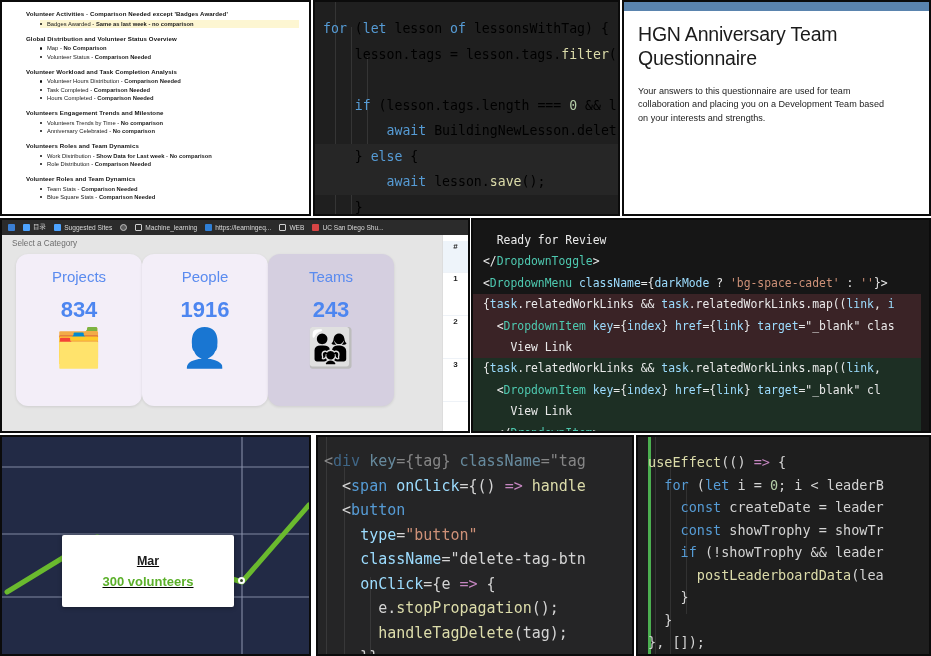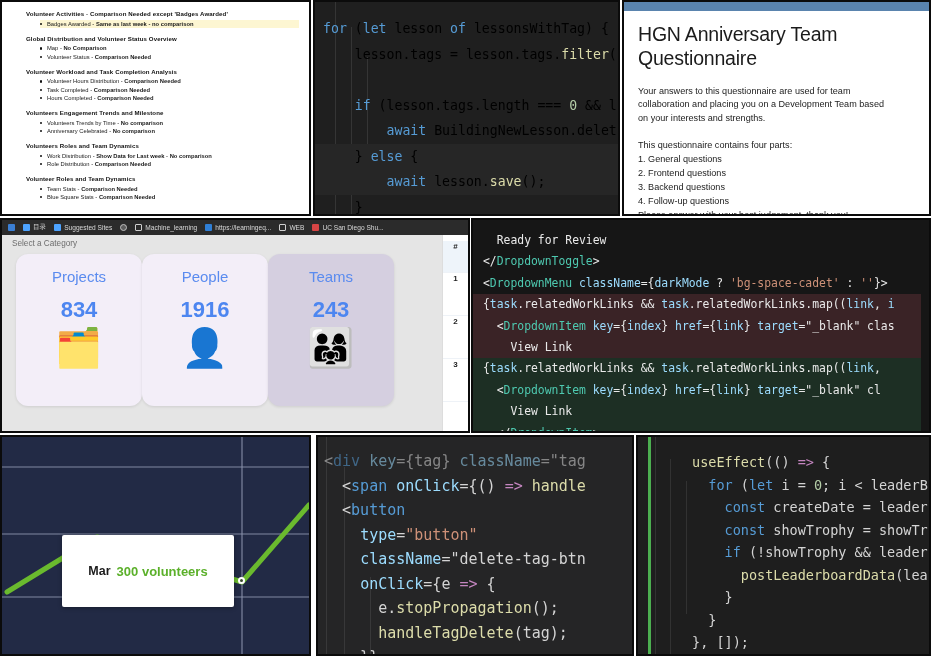--- a/index.html
+++ b/index.html
@@ -147,22 +147,23 @@
   .tk-tag { color: #4ec9b0; }
   .tk-attr { color: #9cdcfe; }
   .tk-white { color: #eaeaea; }
 
   
   #panel-chart { left: 0; top: 435px; width: 311px; height: 221px; background:#222a45; }
   .chart-plot { position: absolute; inset: 0; background: #222a45; }
   .chart-tip {
     position: absolute; background: #fff; border-radius: 2px;
     box-shadow: 0 1px 4px rgba(0,0,0,.35);
-    display:flex; flex-direction:row; align-items:center; justify-content:center;
+    display:flex; flex-direction:column; align-items:center; justify-content:center;
     gap: 6px;
+    text-decoration: underline;
   }
   .tip-label { font-size: 12.5px; font-weight: bold; color: #1c1c1c; }
   .tip-value { font-size: 13px; font-weight: bold; color: #5bb02a; }
   .tip-dot {
     position:absolute; width: 7px; height: 7px; border-radius: 50%;
     background: #3a4a2f; border: 2px solid #fff;
   }
 
   
   #panel-code-tag { left: 316px; top: 435px; width: 318px; height: 221px; background: #252526; }
@@ -172,21 +173,21 @@
   }
   #panel-code-tag .ln { padding-left: 6px; height: 24.5px; }
   .cut-top { opacity: .55; }
 
   
   #panel-code-effect { left: 636px; top: 435px; width: 295px; height: 221px; background: #1e1e1e; }
   #panel-code-effect .codewrap {
     position:absolute; left:0; right:0; top:14px;
     font-size: 13.5px; line-height: 22.5px;
   }
-  #panel-code-effect .ln { padding-left: 22px; height: 22.5px; margin-left: 32px; }
+  #panel-code-effect .ln { padding-left: 10px; height: 22.5px; }
   .change-bar {
     position: absolute; left: 10px; top: 0; bottom: 0; width: 3px; background: #4caf50;
   }
   .indent-guide { position:absolute; top:0; bottom:0; width:1px; background:rgba(255,255,255,.09); }
 </style>
 </head>
 <body>
 
 <div class="collage">
 
@@ -246,30 +247,20 @@
   </div>
 
   <div class="panel" id="panel-doc">
     <div class="doc-topbar"></div>
     <div class="doc-body">
       <div class="doc-title">HGN Anniversary Team
 Questionnaire</div>
       <div class="doc-p">Your answers to this questionnaire are used for team
 collaboration and placing you on a Development Team based
 on your interests and strengths.</div>
-      <div class="doc-p2">
-        <div>This questionnaire contains four parts:</div>
-        <ul class="doc-list" id="doc-parts">
-            <li>1. General questions</li>
-            <li>2. Frontend questions</li>
-            <li>3. Backend questions</li>
-            <li>4. Follow-up questions</li>
-          </ul>
-        <div>Please answer with your best judgement, thank you!</div>
-      </div>
     </div>
   </div>
 
   <div class="panel" id="panel-stats">
     <div class="bmbar" id="bookmarks-bar">
         <div class="bm">
           <span class="ico ico-app"></span>
         </div>
         <div class="bm">
           <span class="ico ico-sq"></span>

